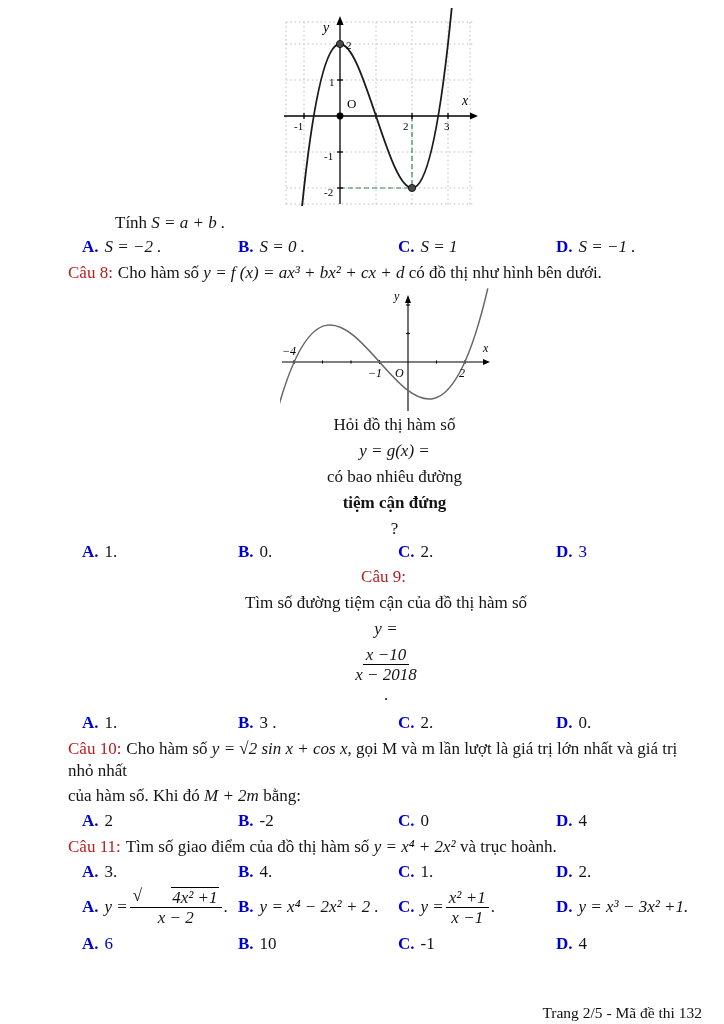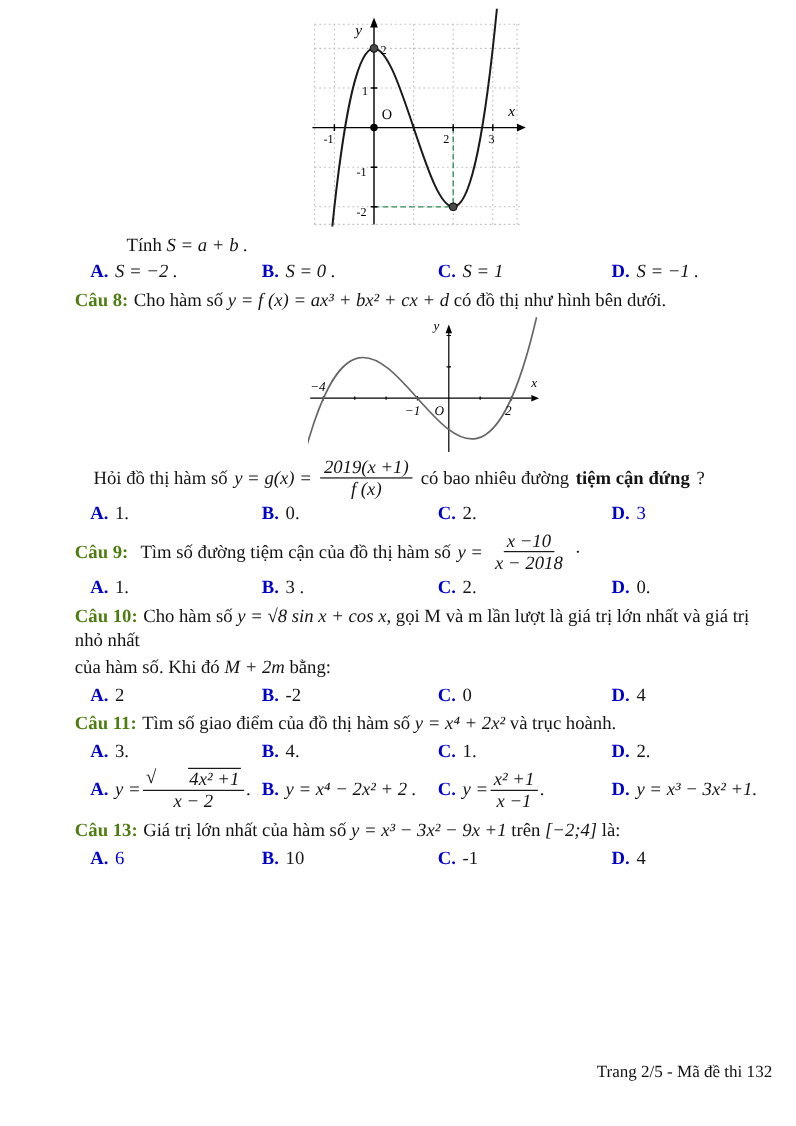--- a/index.html
+++ b/index.html
@@ -4,40 +4,40 @@
 <style>
   html,body{margin:0;padding:0;}
   body{
     width:724px;height:1024px;background:#ffffff;position:relative;
     font-family:"Liberation Serif","DejaVu Serif",serif;
     font-size:17px;color:#141414;overflow:hidden;
   }
   .content{padding:0 20px 0 68px;}
   .m{font-style:italic;}
   .b{font-weight:bold;}
-  .qnum{color:#4d7c0f;font-weight:bold;margin-right:5px;}
+  .qnum{color:#b91c1c;font-weight:normal;margin-right:5px;}
   .blue{color:#0000cc;}
   .qline{margin:3px 0;line-height:22px;}
-  .inline-flex-line{display:flex;align-items:center;gap:6px;margin:2px 0;}
+  .inline-flex-line{display:flex;align-items:center;gap:6px;margin:2px 0;flex-direction:column;}
   .optrow{display:grid;grid-template-columns:156px 160px 158px auto;padding-left:14px;margin:2px 0 4px 0;line-height:22px;}
   .opt .ol{color:#0000cc;font-weight:bold;margin-right:6px;}
   .optrow-tall{align-items:center;}
   .opt{display:flex;align-items:center;}
   .frac{display:inline-flex;flex-direction:column;align-items:center;vertical-align:middle;line-height:1.12;margin:0 2px;font-style:italic;}
   .fnum{border-bottom:1.2px solid #000;padding:0 3px;}
   .fden{padding:0 3px;}
   .sqrt{display:inline-flex;align-items:flex-start;font-style:italic;}
   .radsym{font-style:normal;transform:translateY(-1px);}
   .radbody{border-top:1.1px solid #000;padding:0 1px;margin-left:29px;}
   .fig{position:relative;}
   .fig1{margin:8px 0 0 210px;width:200px;height:198px;}
   .fig2{margin:3px 0 0 212px;width:212px;height:126px;}
   .tinh{margin:6px 0 2px 47px;line-height:22px;}
   .ask{margin-left:17px;}
-  .footer{position:absolute;top:966px;right:22px;font-size:15.5px;color:#111;}
+  .footer{position:absolute;top:1004px;right:22px;font-size:15.5px;color:#111;}
   svg text{font-family:"Liberation Serif","DejaVu Serif",serif;}
   .axlab{font-style:italic;font-size:14px;}
   .ticklab{font-size:11px;}
   .ticklab2{font-size:12px;font-style:italic;}
 </style>
 </head>
 <body>
 
 <div class="content">
 
@@ -150,24 +150,20 @@
       <text class="ticklab2" x="115" y="90">O</text>
       <text class="ticklab2" x="2" y="68">−4</text>
       <text class="ticklab2" x="88" y="90">−1</text>
       <text class="ticklab2" x="179" y="90">2</text>
     </svg>
   </div>
 
   <div class="inline-flex-line ask">
     <span>Hỏi đồ thị hàm số</span>
     <span class="m">y = g(x) =</span>
-    <span class="frac">
-      <span class="fnum">2019(x +1)</span>
-      <span class="fden">f (x)</span>
-    </span>
     <span>có bao nhiêu đường</span>
     <span class="b">tiệm cận đứng</span>
     <span>?</span>
   </div>
   <div class="optrow">
     <span class="opt">
         <span class="ol">A.</span>
         <span>1.</span>
       </span>
     <span class="opt">
@@ -208,21 +204,21 @@
         <span>2.</span>
       </span>
     <span class="opt">
         <span class="ol">D.</span>
         <span>0.</span>
       </span>
   </div>
 
   <div class="qline">
     <span class="qnum">Câu 10:</span><span>Cho hàm số</span>
-    <span class="m">y = √8 sin x + cos x</span><span>, gọi M và m lần lượt là giá trị lớn nhất và giá trị nhỏ nhất</span>
+    <span class="m">y = √2 sin x + cos x</span><span>, gọi M và m lần lượt là giá trị lớn nhất và giá trị nhỏ nhất</span>
   </div>
   <div class="qline">
     <span>của hàm số. Khi đó</span>
     <span class="m">M + 2m</span>
     <span>bằng:</span>
   </div>
   <div class="optrow">
     <span class="opt">
         <span class="ol">A.</span>
         <span>2</span>
@@ -290,27 +286,20 @@
         <span class="fden">x −1</span>
       </span>
       <span>.</span>
     </span>
     <span class="opt">
         <span class="ol">D.</span>
         <span class="m">y = x³ − 3x² +1.</span>
       </span>
   </div>
 
-  <div class="qline">
-    <span class="qnum">Câu 13:</span><span>Giá trị lớn nhất của hàm số</span>
-    <span class="m">y = x³ − 3x² − 9x +1</span>
-    <span>trên</span>
-    <span class="m">[−2;4]</span>
-    <span>là:</span>
-  </div>
   <div class="optrow">
     <span class="opt">
         <span class="ol">A.</span>
         <span class="blue">6</span>
       </span>
     <span class="opt">
         <span class="ol">B.</span>
         <span>10</span>
       </span>
     <span class="opt">

